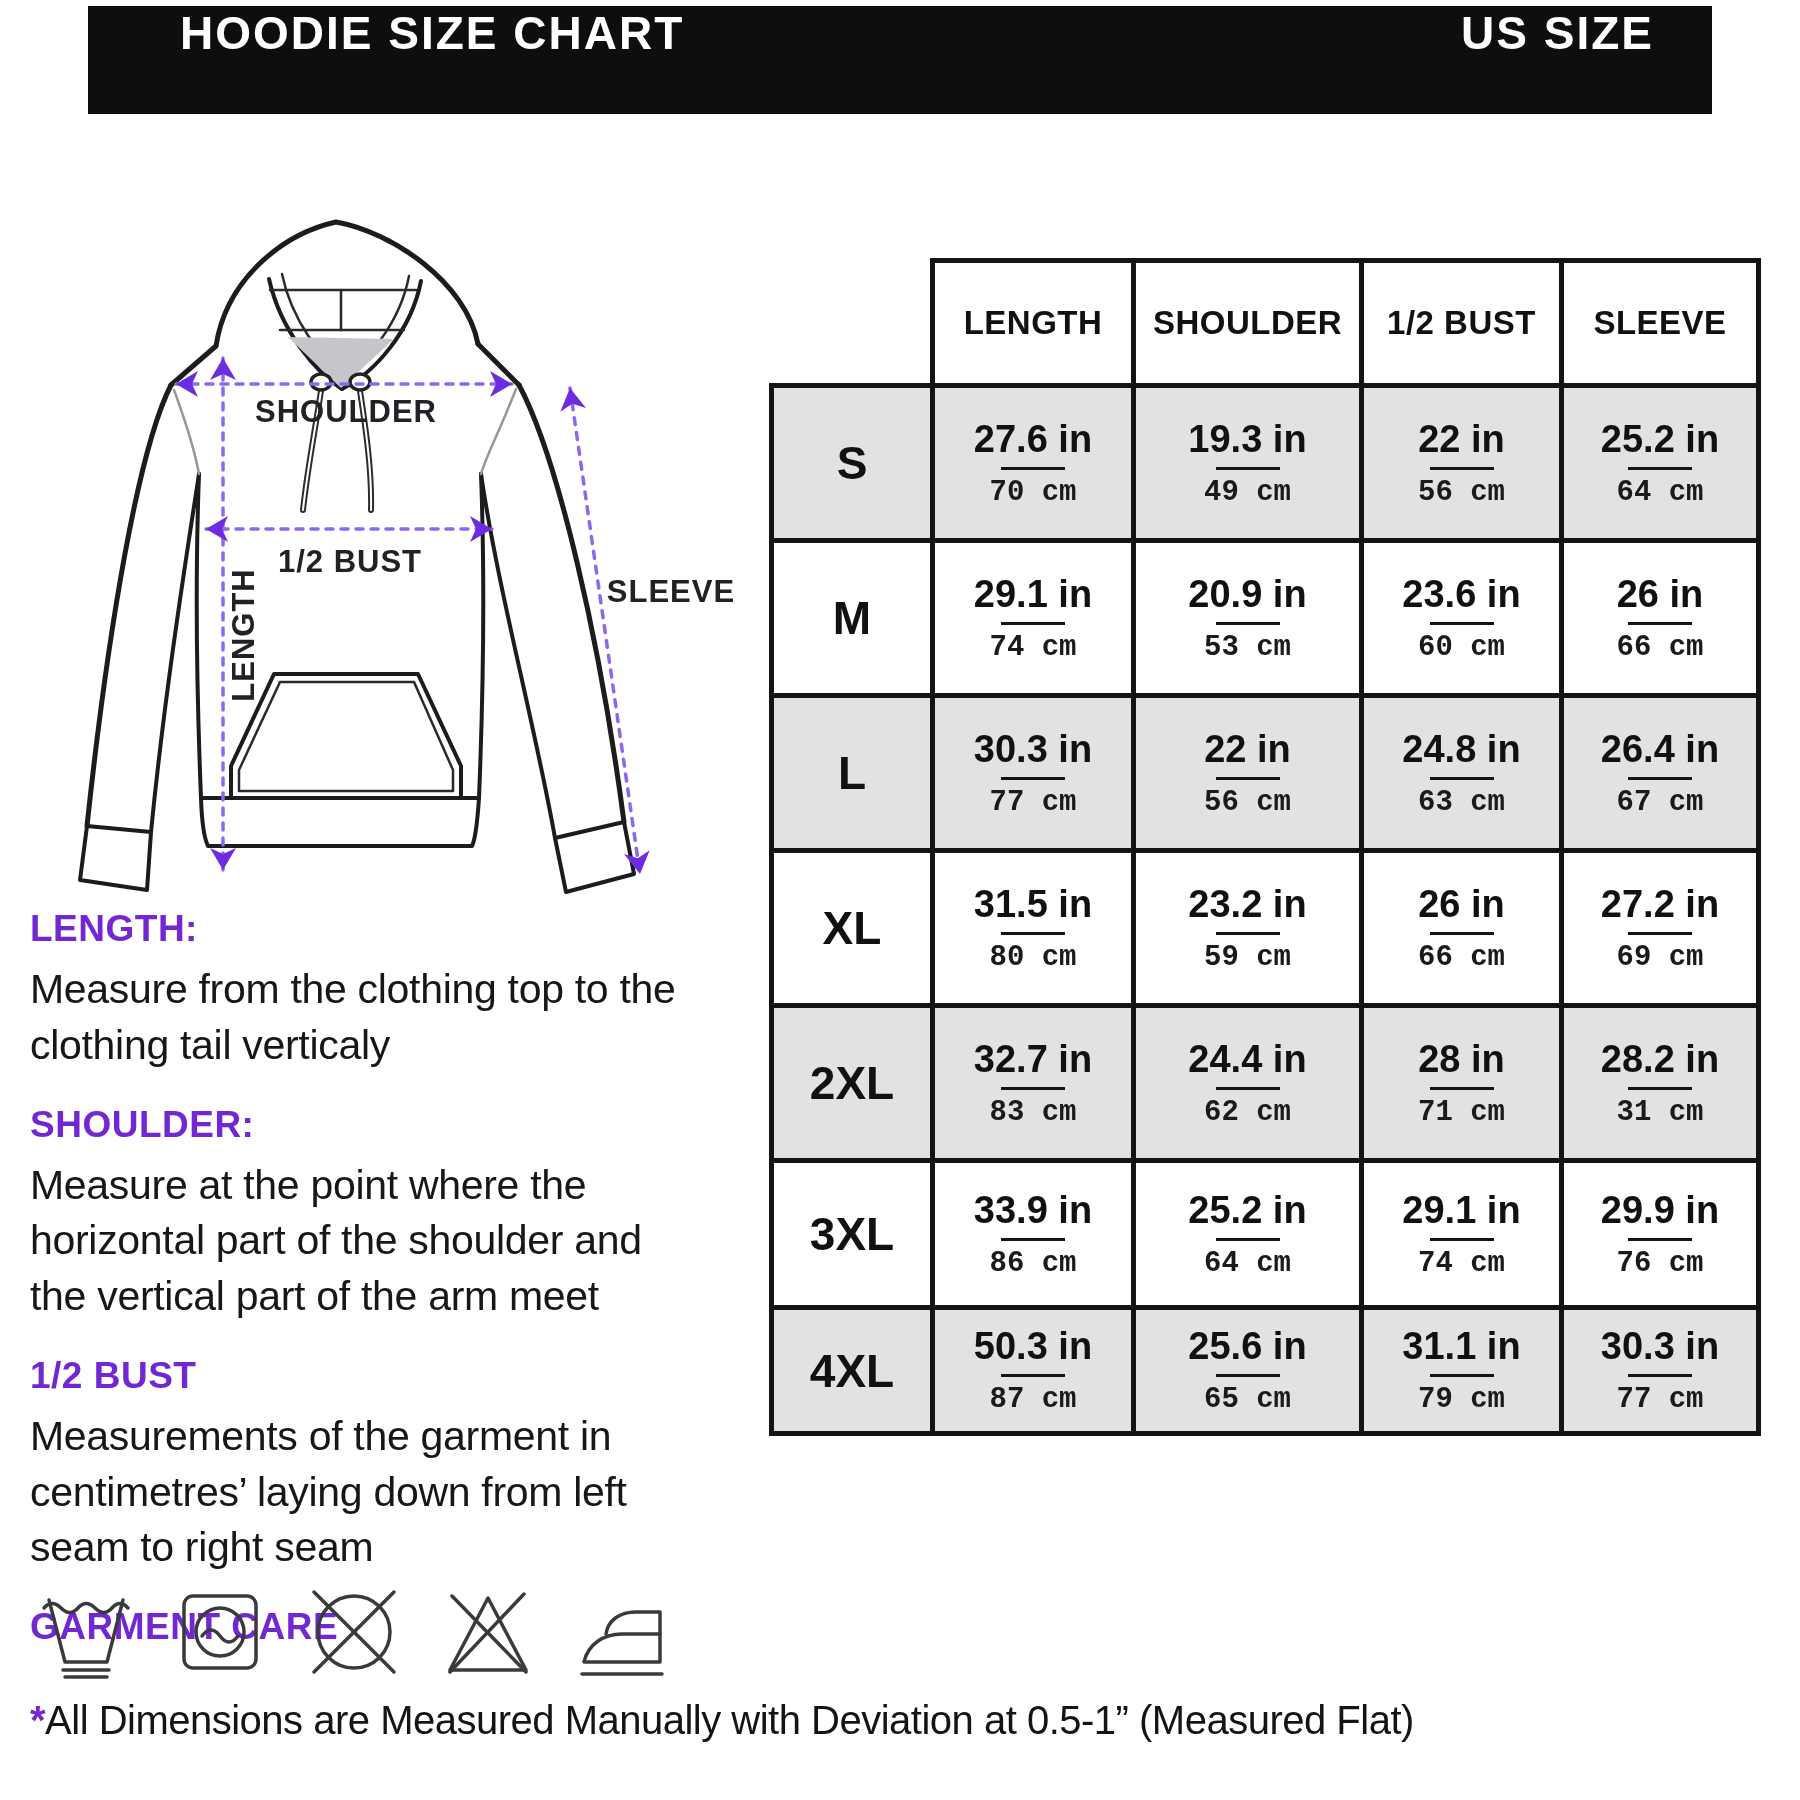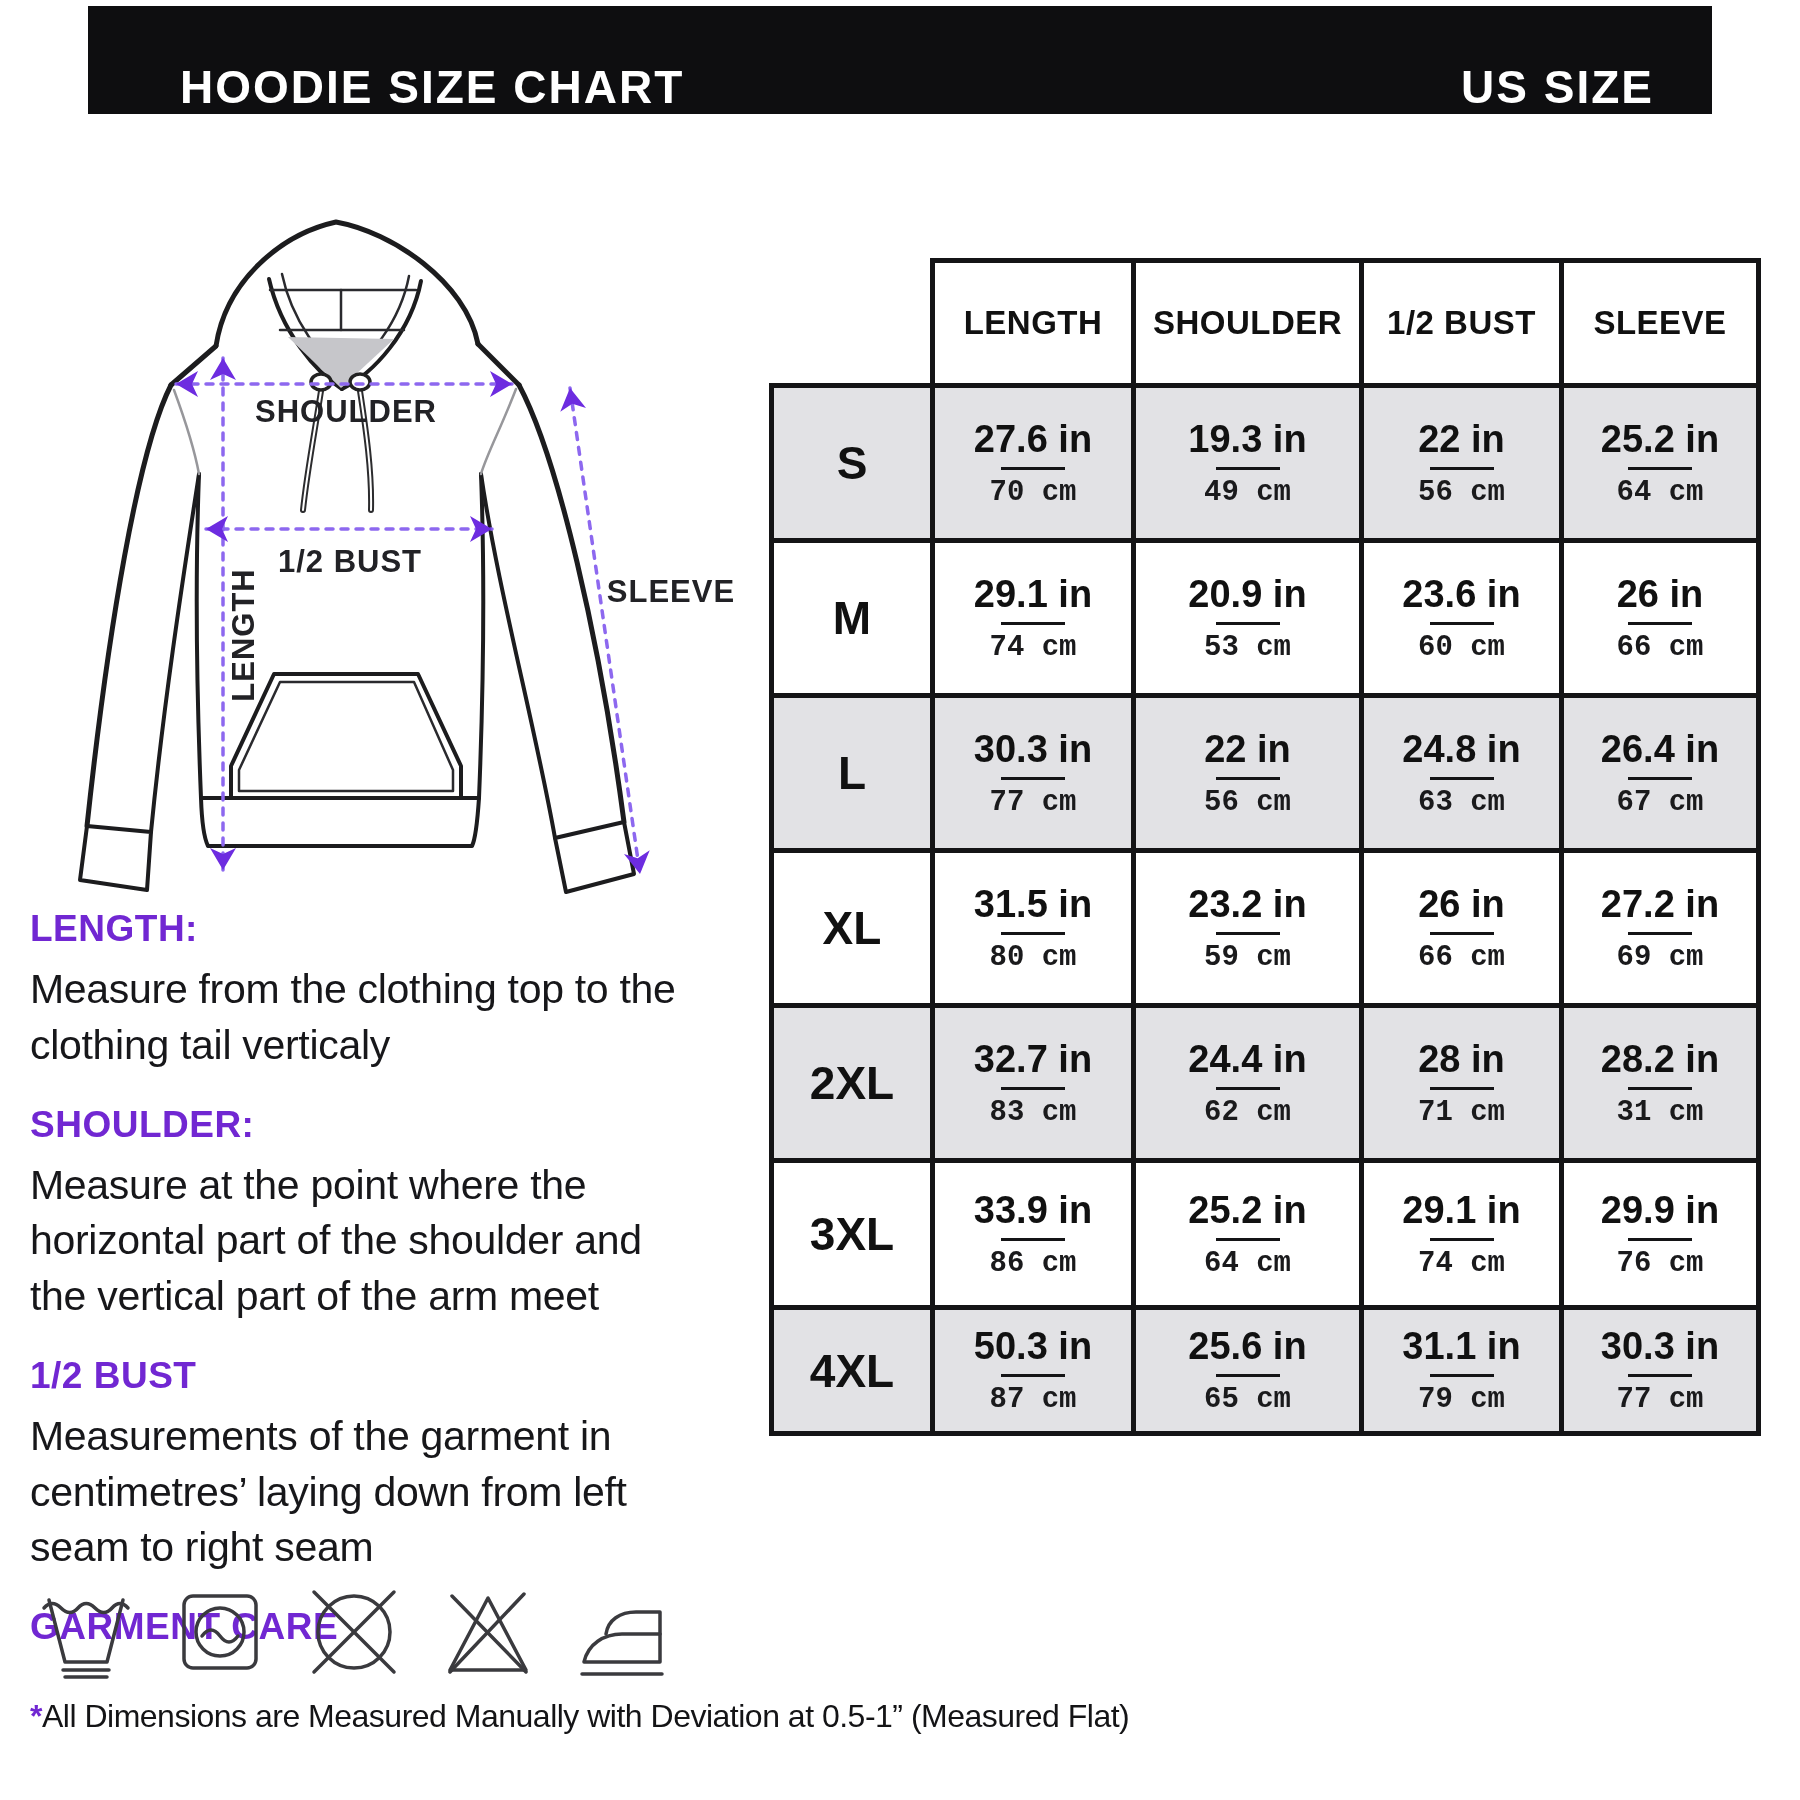--- a/index.html
+++ b/index.html
@@ -3,21 +3,21 @@
 <meta charset="utf-8">
 <style>
   html,body{margin:0;padding:0;}
   body{
     width:1800px;height:1800px;position:relative;background:#ffffff;
     font-family:"Liberation Sans", sans-serif;color:#17171a;overflow:hidden;
   }
   
   .topbar{
     position:absolute;left:88px;top:6px;width:1624px;height:108px;
-    background:#0e0e10;display:flex;align-items:flex-end;justify-content:space-between;
+    background:#0e0e10;display:flex;align-items:flex-start;justify-content:space-between;
     padding:0 58px 0 92px;box-sizing:border-box;
   }
   .topbar .t{color:#fff;font-size:46px;font-weight:700;letter-spacing:2px;white-space:nowrap;}
   
   .hoodie{position:absolute;left:30px;top:180px;width:720px;height:720px;}
   .hoodie text{font-family:"Liberation Sans",sans-serif;font-weight:800;fill:#222226;letter-spacing:1px;}
   
   table.size-table{
     position:absolute;left:769px;top:258px;border-collapse:collapse;table-layout:fixed;
   }
@@ -39,21 +39,21 @@
   .guide{position:absolute;left:30px;top:908px;width:655px;}
   .g-head{font-size:37px;font-weight:800;color:#7127d2;margin:0 0 12px 0;letter-spacing:.5px;}
   .g-body{font-size:41px;font-weight:400;color:#17171a;line-height:1.36;letter-spacing:-.3px;margin:0 0 30px 0;}
   
   .care-row{position:absolute;left:36px;top:1582px;display:flex;gap:34px;}
   .care-row svg{width:100px;height:100px;}
   .care-row path,.care-row rect,.care-row circle,.care-row line{
     fill:none;stroke:#3a3a3e;stroke-width:3.5;stroke-linecap:round;stroke-linejoin:round;
   }
   
-  .footnote{position:absolute;left:30px;top:1698px;font-size:32px;letter-spacing:-.5px;color:#141416;white-space:nowrap;}
+  .footnote{position:absolute;left:30px;top:1698px;font-size:40px;letter-spacing:-.5px;color:#141416;white-space:nowrap;}
   .footnote .star{color:#7127d2;font-weight:700;}
 </style>
 </head>
 <body>
 
 <div class="topbar">
   <span class="t">HOODIE SIZE CHART</span>
   <span class="t">US SIZE</span>
 </div>
 

